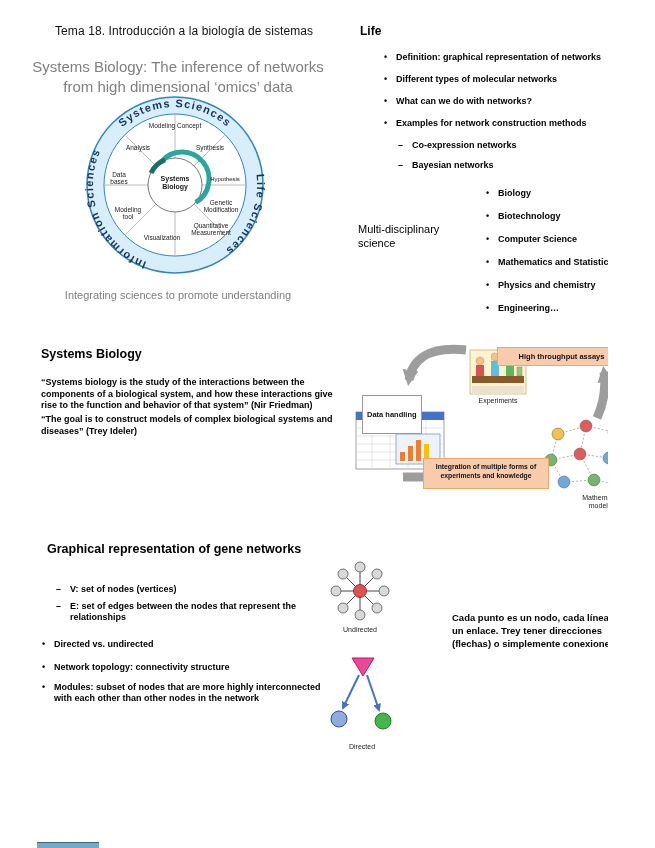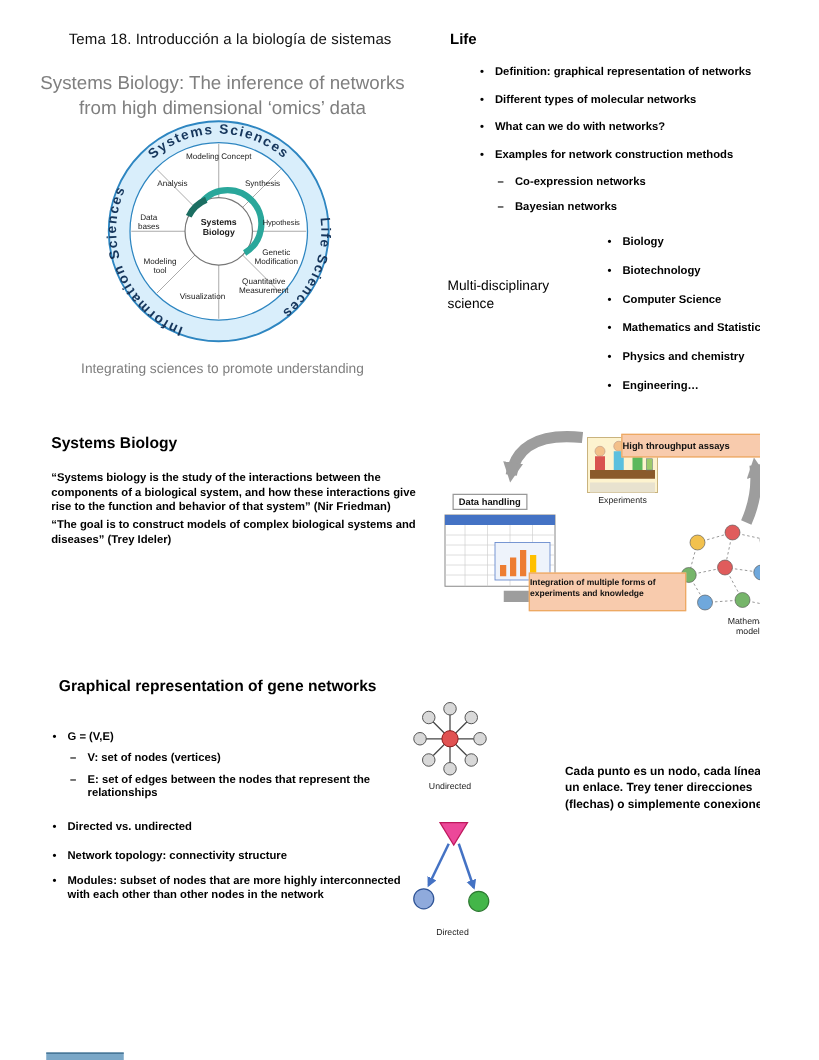--- a/index.html
+++ b/index.html
@@ -13,23 +13,23 @@
   .small-bold{font-size:9px;font-weight:bold;line-height:1.3;}
   .li{position:relative;font-size:9px;font-weight:bold;line-height:11px;margin-bottom:11px;}
   .li.l1{padding-left:14px;}
   .li.l1::before{content:"\2022";position:absolute;left:2px;}
   .li.l2{padding-left:30px;margin-bottom:9px;}
   .li.l2::before{content:"\2013";position:absolute;left:16px;}
   .gene .li{margin-bottom:6px;}
   .gene .li.l1{margin-top:9px;}
   .gene .li:first-child{margin-top:0;}
   .seg{position:absolute;font-size:6.5px;line-height:1.15;text-align:center;color:#1a1a1a;}
-  .obox{position:absolute;background:#f8cbad;border:1px solid #eda963;font-weight:bold;color:#111;}
+  .obox{position:absolute;background:#f8cbad;border:1px solid #eda963;font-weight:bold;text-align:center;color:#111;}
   .cap{position:absolute;font-size:7px;color:#222;text-align:center;line-height:1.2;}
-  .dh-label{position:absolute;font-size:7.5px;font-weight:bold;background:#fff;border:1px solid #999;padding:1px 4px;color:#111;}
+  .dh-label{position:absolute;font-size:7.5px;font-weight:bold;background:#fff;border:1px solid #999;padding:14px 4px;color:#111;}
   .quote p{margin:0 0 2px 0;}
 </style>
 </head>
 <body>
 
 <div class="page">
 
   <div class="abs slide-title" style="left:55px;top:24px;width:280px;">Tema 18. Introducción a la biología de sistemas</div>
 
   <div class="abs gray center" style="left:30px;top:57px;width:296px;font-size:15px;line-height:1.3;">Systems Biology: The inference of networks from high dimensional ‘omics’ data</div>
@@ -194,21 +194,20 @@
     <div class="obox" style="left:149px;top:13px;width:127px;height:17px;font-size:7.5px;line-height:17px;">High throughput assays</div>
     <div class="cap" style="left:122px;top:63px;width:56px;">Experiments</div>
     <div class="dh-label" style="left:14px;top:61px;">Data handling</div>
     <div class="obox" style="left:75px;top:124px;width:124px;height:26px;font-size:6.8px;line-height:1.35;padding-top:3px;">Integration of multiple forms of experiments and knowledge</div>
     <div class="cap" style="left:224px;top:160px;width:62px;">Mathematical modeling</div>
   </div>
 
   <h2 class="abs sec-head" style="left:47px;top:542px;">Graphical representation of gene networks</h2>
 
   <div class="abs gene" style="left:40px;top:584px;width:292px;">
-    <div class="li l1">G =  (V,E)</div>
     <div class="li l2">V: set of nodes (vertices)</div>
     <div class="li l2">E: set of edges between the nodes that represent the relationships</div>
     <div class="li l1" style="margin-top:16px;">Directed vs. undirected</div>
     <div class="li l1" style="margin-top:12px;">Network topology: connectivity structure</div>
     <div class="li l1">Modules: subset of nodes that are more highly interconnected with each other than other nodes in the network</div>
   </div>
 
   <svg class="abs" style="left:322px;top:558px;" width="76" height="66" viewBox="0 0 76 66">
     <g stroke="#444444" stroke-width="1">
       <line x1="38" y1="33" x2="38" y2="9"></line>

